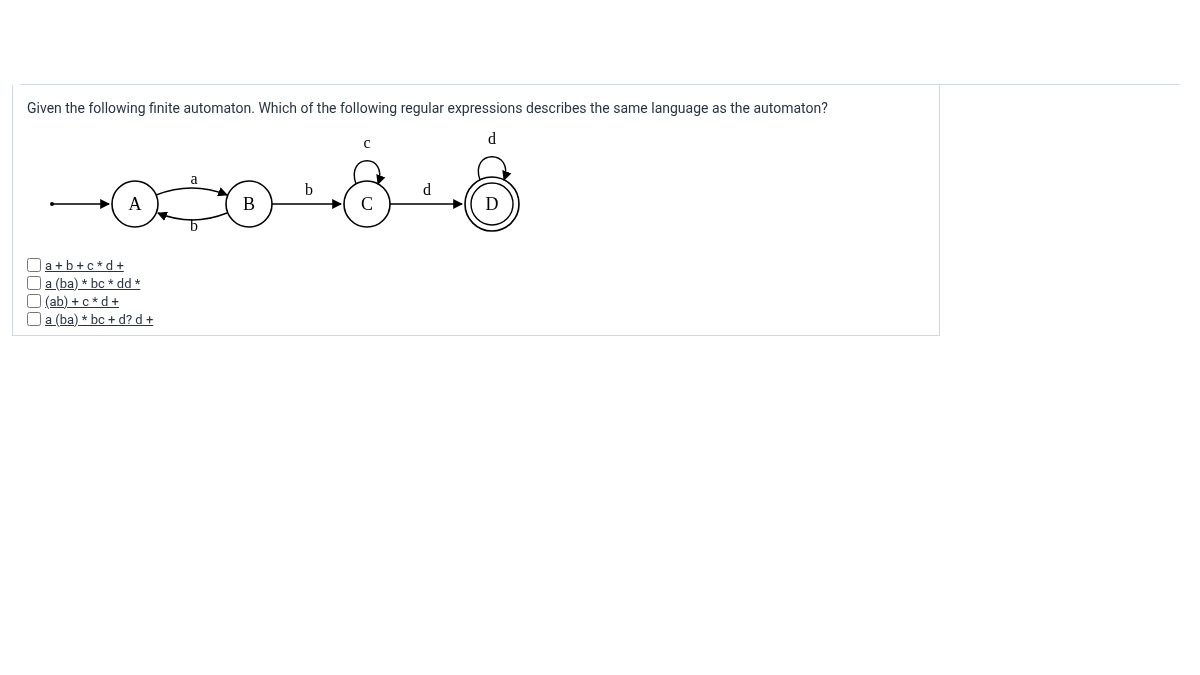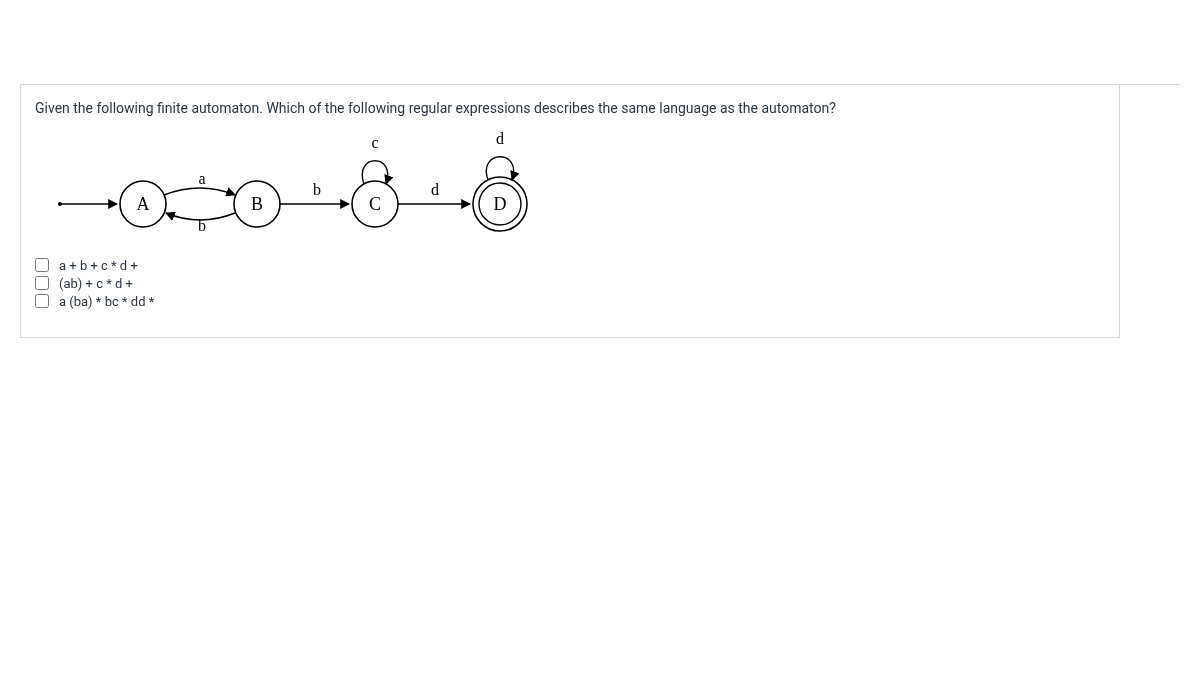--- a/index.html
+++ b/index.html
@@ -7,26 +7,26 @@
       font-family: -apple-system, BlinkMacSystemFont, "Segoe UI", Roboto, Helvetica, Arial, sans-serif;
       background: #fff;
       padding: 0;
     }
     .spacer-top {
       height: 85px;
       border-bottom: 1px solid #d0d7de;
       margin: 0 20px;
     }
     .question-container {
-      margin: 0 20px;
-      padding: 14px 14px 28px 14px;
+      margin: 0 12px;
+      padding: 14px 14px 8px 14px;
       border-left: 1px solid #d0d7de;
       border-right: 1px solid #d0d7de;
       border-bottom: 1px solid #d0d7de;
-      width: 1100px;
+      width: 928px;
       background: #fff;
       font-size: 14px;
       color: #333;
     }
     .question-text {
       font-size: 14px;
       color: #2a3544;
       line-height: 1.4;
     }
     .diagram-area {
@@ -39,21 +39,21 @@
     .options {
       display: flex;
       flex-direction: column;
       gap: 3px;
       font-size: 13px;
       color: #2a3544;
     }
     .option-row {
       display: flex;
       align-items: center;
-      gap: 6px;
+      text-decoration: underline;
     }
     .option-row input[type="checkbox"] {
       width: 14px;
       height: 14px;
       margin: 0 4px 0 0;
     }
     .option-label { font-size: 13px; }
     svg text {
       font-family: "Times New Roman", Times, serif;
     }
@@ -110,20 +110,24 @@
     </svg>
   </div>
 
   <div class="options">
     <label class="option-row">
       <input type="checkbox" style="">
       <span class="option-label">a + b + c * d +</span>
     </label>
     <label class="option-row">
       <input type="checkbox" style="">
+      <span class="option-label">a (ba) * bc * dd *</span>
+    </label>
+    <label class="option-row">
+      <input type="checkbox" style="">
       <span class="option-label">(ab) + c * d +</span>
     </label>
     <label class="option-row">
       <input type="checkbox" style="">
-      <span class="option-label">a (ba) * bc * dd *</span>
+      <span class="option-label">a (ba) * bc + d? d +</span>
     </label>
   </div>
 </div>
 
 </body></html>

